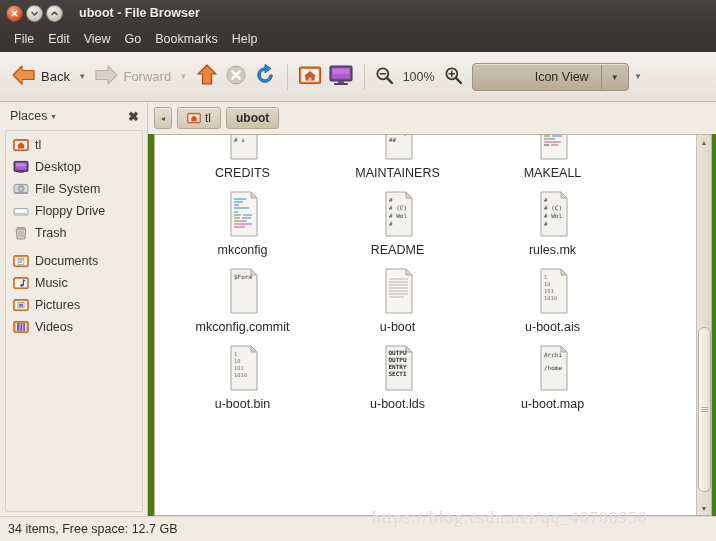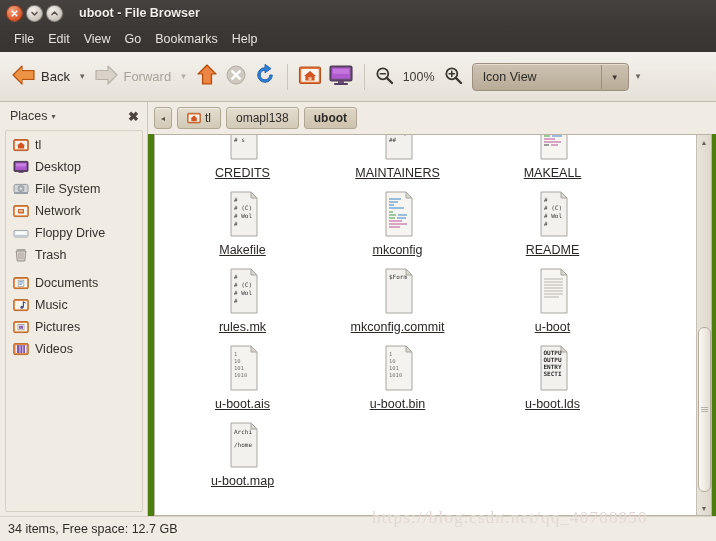--- a/index.html
+++ b/index.html
@@ -65,21 +65,21 @@
   }
   .caret.dim{color:#b3aea5;}
   .tb-sep{width:1px;height:26px;background:#cdc6ba;margin:0 7px;}
   .zoomlabel{font-size:12.5px;color:#403c37;margin:0 6px;}
   .viewcombo{
     display:flex;align-items:center;height:26px;
     background:linear-gradient(to bottom,#cdc3b1 0%,#b8ac98 100%);
     border:1px solid #9c9080;border-radius:4px;
     margin-left:6px;box-shadow:inset 0 1px 0 rgba(255,255,255,.45);
   }
-  .viewcombo .vtext{padding:0 12px 0 10px;font-size:12.5px;color:#2d2a26;width:106px;white-space:nowrap;}
+  .viewcombo .vtext{padding:0 12px 0 10px;font-size:12.5px;color:#2d2a26;width:106px;white-space:nowrap;text-align:right;}
   .viewcombo .vsep{width:1px;height:24px;background:#9c9080;}
   .viewcombo .varrow{width:26px;text-align:center;font-size:9px;color:#3a352f;}
 
   
   .bodyrow{display:flex;width:716px;height:414px;box-sizing:border-box;}
 
   
   .sidebar{
     width:148px;flex:0 0 148px;
     background:#f0ece4;
@@ -155,21 +155,21 @@
     justify-content:flex-start;
     box-sizing:border-box;
   }
   .fileicon{
     width:44px;height:52px;position:relative;
     display:flex;align-items:flex-start;justify-content:flex-start;
   }
   .fileicon svg{display:block;}
   .fname{
     font-size:12.5px;color:#2b2824;margin-top:1px;
-    white-space:nowrap;text-align:center;text-decoration:underline;
+    white-space:nowrap;text-align:center;
   }
 
   
   .vscroll{
     width:15px;flex:0 0 15px;
     background:linear-gradient(to right,#e9e4da,#ded8cc);
     border-left:1px solid #c6bfb2;
     display:flex;flex-direction:column;align-items:center;
     box-sizing:border-box;position:relative;
   }
@@ -386,31 +386,20 @@
             <svg width="16" height="16" viewBox="0 0 16 16">
               <rect x="1" y="3.4" width="14" height="8.6" rx="1.6" fill="#d2d6d9" stroke="#8d9398" stroke-width="0.9"></rect>
               <circle cx="8" cy="7.6" r="3.1" fill="#aeb5ba" stroke="#8d9398" stroke-width="0.7"></circle>
               <circle cx="8" cy="7.6" r="0.9" fill="#f1f3f4"></circle>
               <rect x="1" y="11" width="14" height="2" rx="0.8" fill="#9aa1a6"></rect>
             </svg>
           </span>
           <span class="plabel">File System</span>
         </div>
 
-        <div class="place">
-          <span class="micon">
-            <svg width="16" height="16" viewBox="0 0 16 16">
-              <rect x="0.7" y="2.6" width="14.6" height="11" rx="1.2" fill="#e08a4c" stroke="#b5651f" stroke-width="0.9"></rect>
-              <rect x="1.9" y="4" width="12.2" height="8.3" rx="0.7" fill="#f7f3ed"></rect>
-              <rect x="5" y="6" width="6" height="4.4" rx="0.6" fill="#c9622a"></rect>
-              <rect x="6" y="6.8" width="4" height="2.4" fill="#f0b183"></rect>
-            </svg>
-          </span>
-          <span class="plabel">Network</span>
-        </div>
 
         <div class="place">
           <span class="micon">
             <svg width="16" height="16" viewBox="0 0 16 16">
               <rect x="1" y="5.5" width="14" height="6.5" rx="1" fill="#eceeef" stroke="#9aa1a6" stroke-width="0.9"></rect>
               <rect x="1" y="10" width="14" height="2" rx="0.8" fill="#c5cbd0"></rect>
               <rect x="3" y="6.6" width="10" height="2.6" fill="#fbfcfc"></rect>
             </svg>
           </span>
           <span class="plabel">Floppy Drive</span>
@@ -493,23 +482,20 @@
           <span style="display:inline-flex">
             <svg width="14" height="14" viewBox="0 0 16 16">
               <rect x="0.7" y="2.6" width="14.6" height="11" rx="1.2" fill="#e07a42" stroke="#b5531f" stroke-width="0.9"></rect>
               <rect x="1.9" y="4" width="12.2" height="8.3" rx="0.7" fill="#f6f2ec"></rect>
               <path d="M8 5.2 L12 8.6 L11.1 8.6 L11.1 11.6 L4.9 11.6 L4.9 8.6 L4 8.6 Z" fill="#d4551f"></path>
             </svg>
           </span>
           <span>tl</span>
         </div>
 
-        <div class="pbtn">
-          <span>omapl138</span>
-        </div>
 
         <div class="pbtn current">
           <span>uboot</span>
         </div>
       </div>
 
       <div class="iconview-wrap">
         <div class="iconview">
           <div class="grid">
 
@@ -556,33 +542,20 @@
                     <path d="M13 26 L24 26" stroke="#c1629e"></path>
                     <path d="M13 29 L30 29" stroke="#c1629e"></path>
                     <path d="M13 32 L18 32" stroke="#555"></path>
                     <path d="M20 32 L27 32" stroke="#c1629e"></path>
                   </g>
                 </svg>
               </div>
               <div class="fname">MAKEALL</div>
             </div>
 
-            <div class="cell">
-              <div class="fileicon">
-                <svg width="44" height="52" viewBox="0 0 44 52">
-                  <path d="M10 2 L30 2 L36 8 L36 46 L10 46 Z" fill="#f2f1ee" stroke="#aaa69f" stroke-width="1"></path>
-                  <path d="M30 2 L36 8 L30 8 Z" fill="#d9d6cf" stroke="#aaa69f" stroke-width="1"></path>
-                  <text x="13" y="12" font-family="DejaVu Sans Mono, monospace" font-size="6" fill="#3a3a3a">#</text>
-                  <text x="13" y="20" font-family="DejaVu Sans Mono, monospace" font-size="6" fill="#3a3a3a"># (C)</text>
-                  <text x="13" y="28" font-family="DejaVu Sans Mono, monospace" font-size="6" fill="#3a3a3a"># Wol</text>
-                  <text x="13" y="36" font-family="DejaVu Sans Mono, monospace" font-size="6" fill="#3a3a3a">#</text>
-                </svg>
-              </div>
-              <div class="fname">Makefile</div>
-            </div>
 
             <div class="cell">
               <div class="fileicon">
                 <svg width="44" height="52" viewBox="0 0 44 52">
                   <path d="M10 2 L30 2 L36 8 L36 46 L10 46 Z" fill="#f6f5f2" stroke="#aaa69f" stroke-width="1"></path>
                   <path d="M30 2 L36 8 L30 8 Z" fill="#d9d6cf" stroke="#aaa69f" stroke-width="1"></path>
                   <g stroke-width="1.1">
                     <path d="M13 9 L25 9" stroke="#4c8ecb"></path>
                     <path d="M13 12 L22 12" stroke="#4c8ecb"></path>
                     <path d="M13 15 L18 15" stroke="#4c8ecb"></path>

